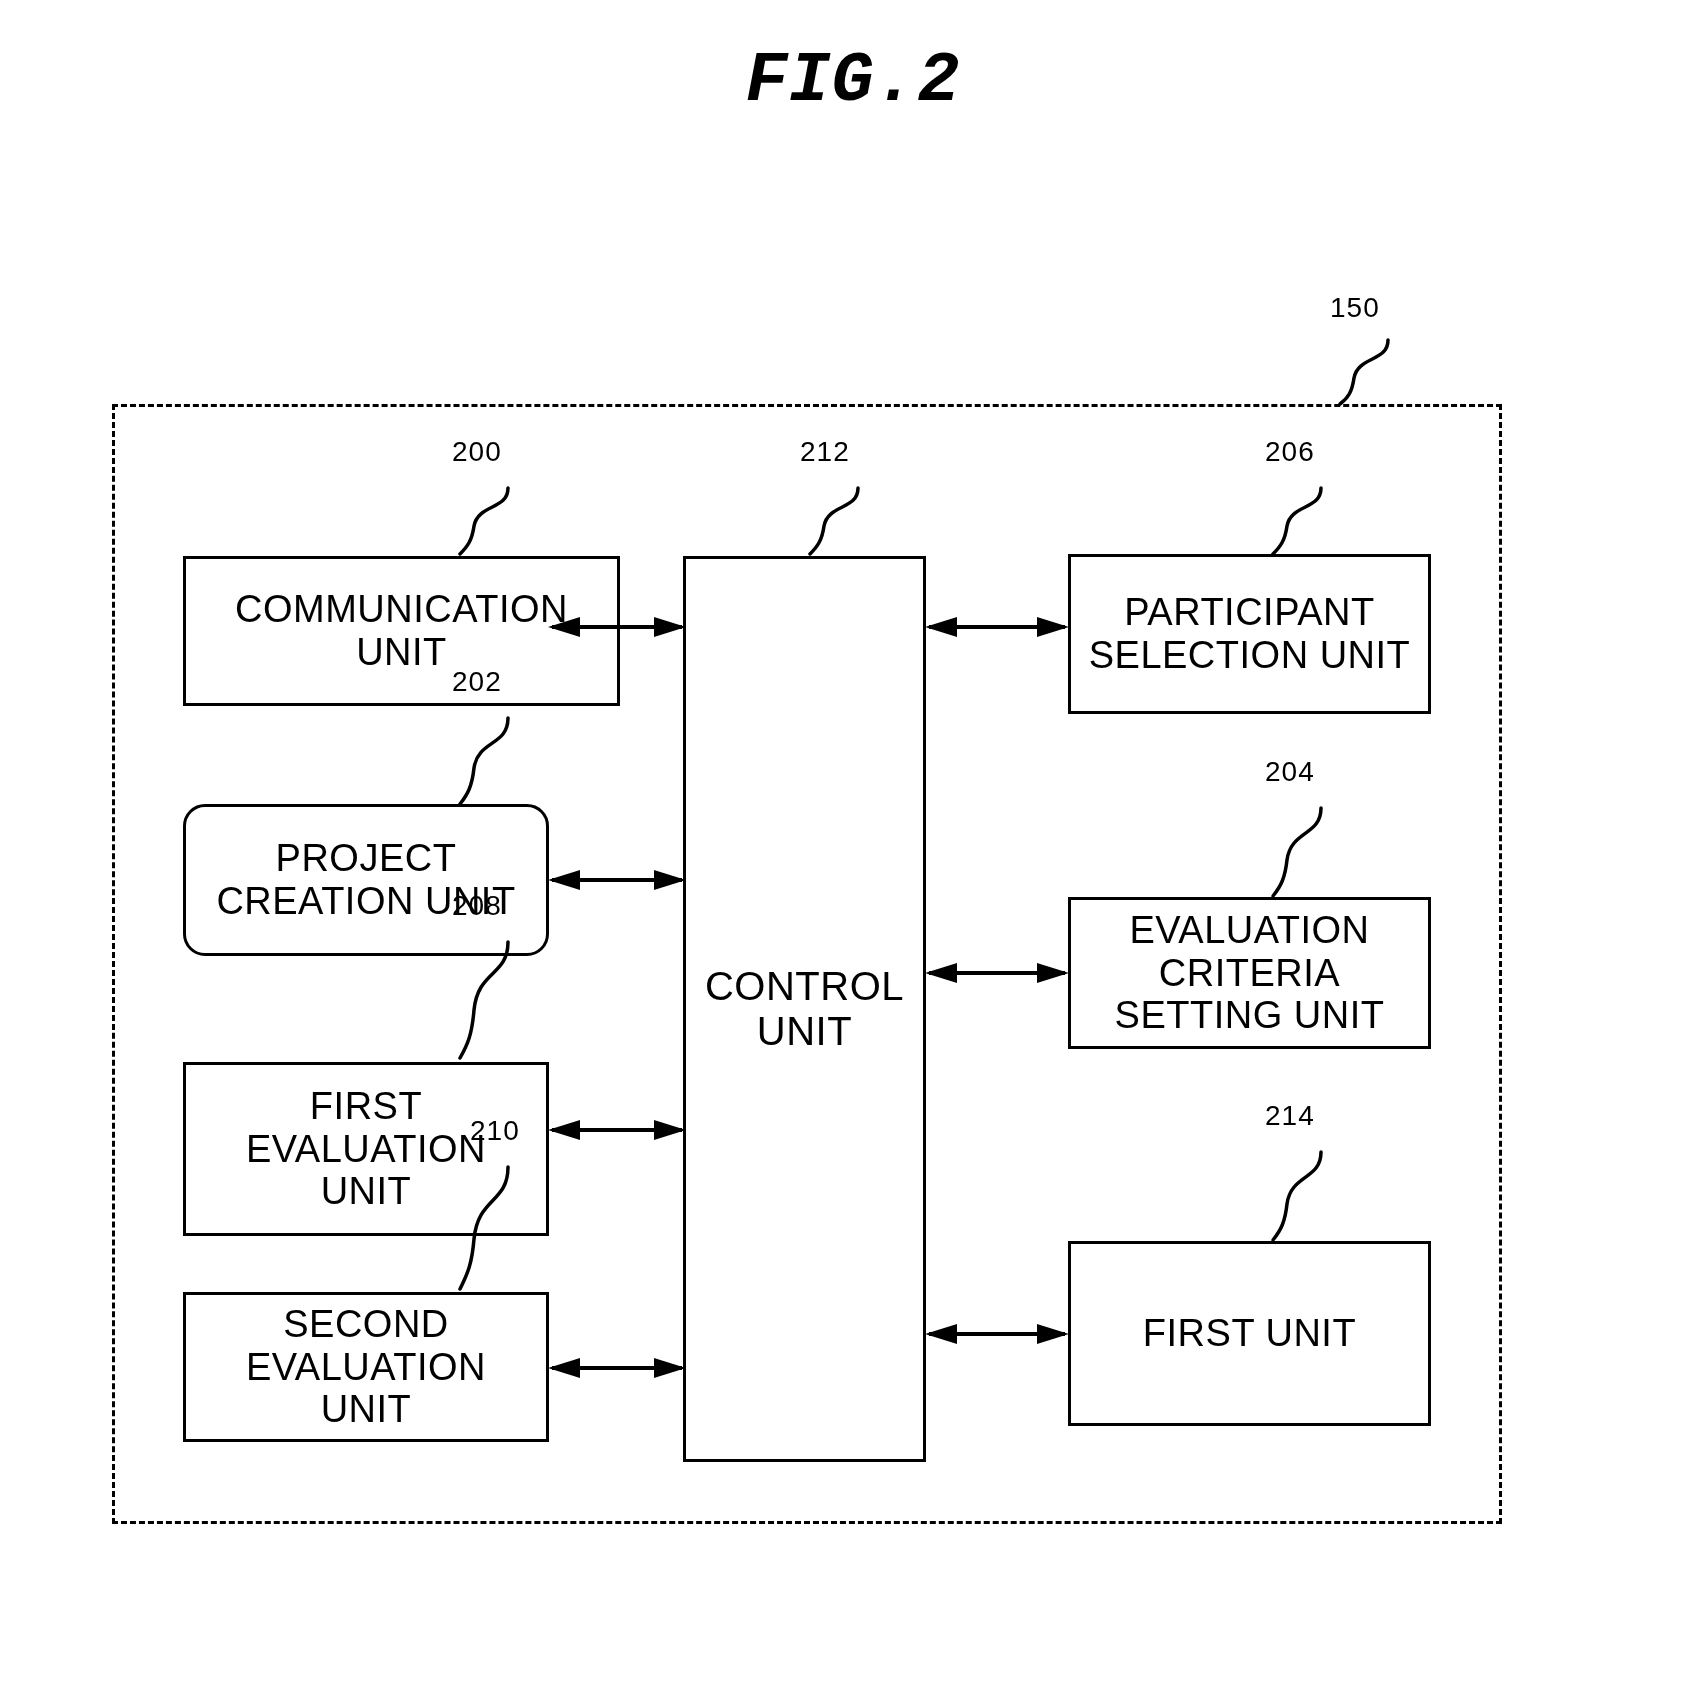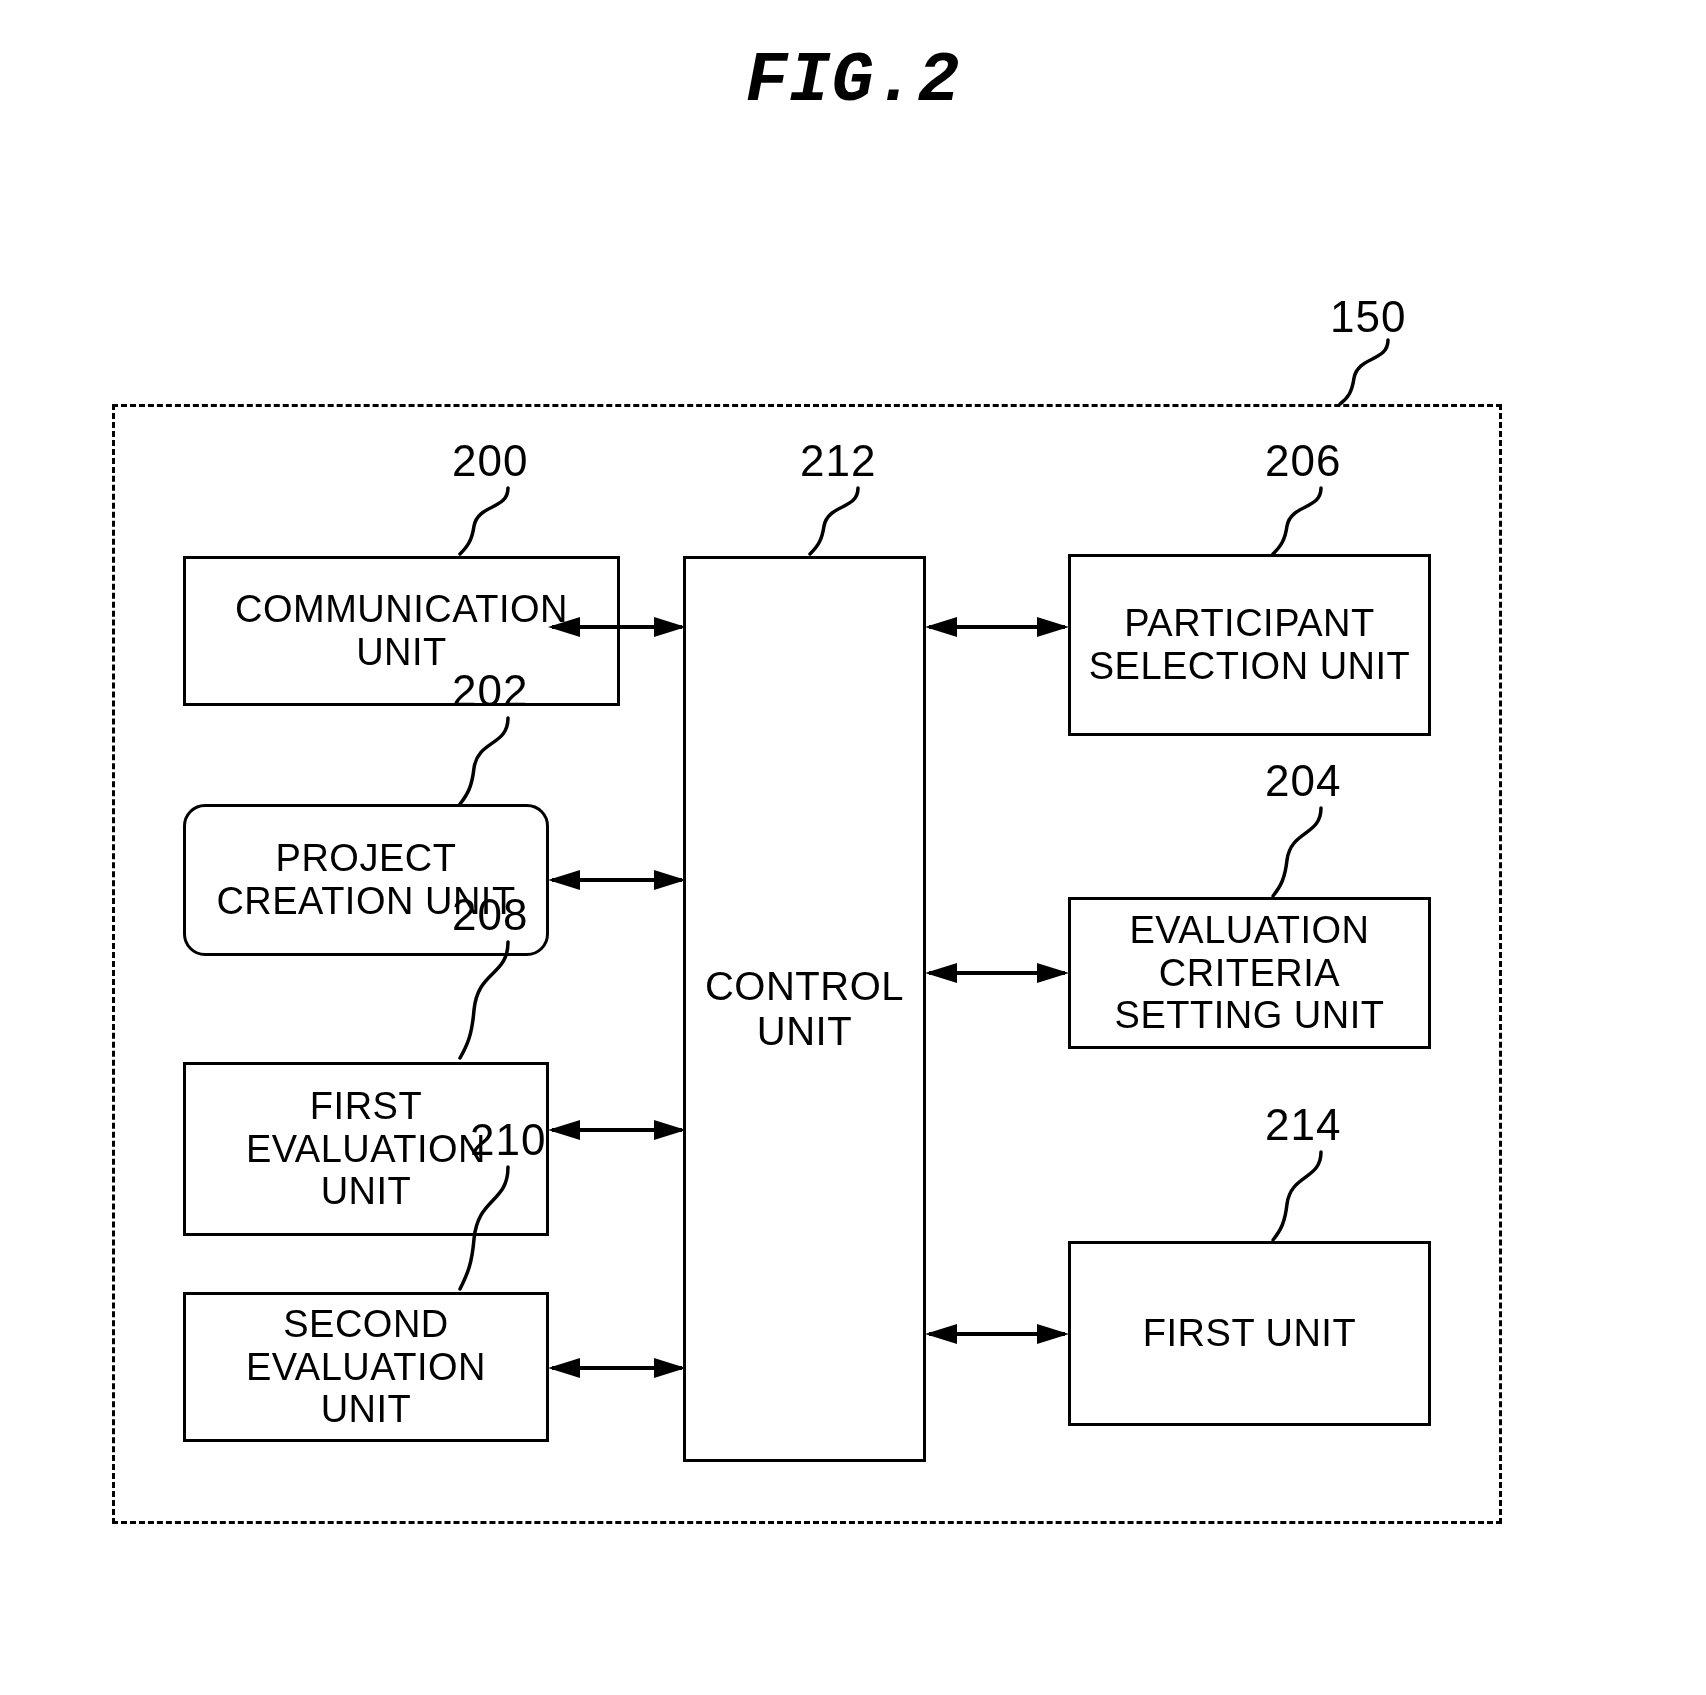--- a/index.html
+++ b/index.html
@@ -55,21 +55,21 @@
     text-align: center;
     font-size: 38px;
     line-height: 1.13;
     letter-spacing: 0.5px;
     white-space: pre-line;
   }
 
   
   .refnum {
     position: absolute;
-    font-size: 44px;
+    font-size: 28px;
     letter-spacing: 1px;
     white-space: pre;
   }
   .leader {
     position: absolute;
     pointer-events: none;
   }
   .conn {
     position: absolute;
     pointer-events: none;
@@ -129,21 +129,21 @@
 
   <div class="block" style="left:683px; top:556px; width:243px; height:906px; font-size:40px;">
     <span>CONTROL
 UNIT</span>
   </div>
   <div class="refnum" style="left:800px; top:436px;">212</div>
   <svg class="leader" style="left:790px; top:482px;" width="90" height="80" viewBox="0 0 90 80">
     <path d="M68 6 C 68 28, 38 22, 34 44 C 32 58, 28 64, 20 72" fill="none" stroke="#000" stroke-width="3.5" stroke-linecap="round"></path>
   </svg>
 
-  <div class="block" style="left:1068px; top:554px; width:363px; height:182px;text-align:center;">
+  <div class="block" style="left:1068px; top:554px; width:363px; height:160px;text-align:center;">
     <span>PARTICIPANT
 SELECTION UNIT</span>
   </div>
   <div class="refnum" style="left:1265px; top:436px;">206</div>
   <svg class="leader" style="left:1253px; top:482px;" width="90" height="80" viewBox="0 0 90 80">
     <path d="M68 6 C 68 28, 38 22, 34 44 C 32 58, 28 64, 20 72" fill="none" stroke="#000" stroke-width="3.5" stroke-linecap="round"></path>
   </svg>
 
   <div class="block" style="left:1068px; top:897px; width:363px; height:152px;">
     <span>EVALUATION

